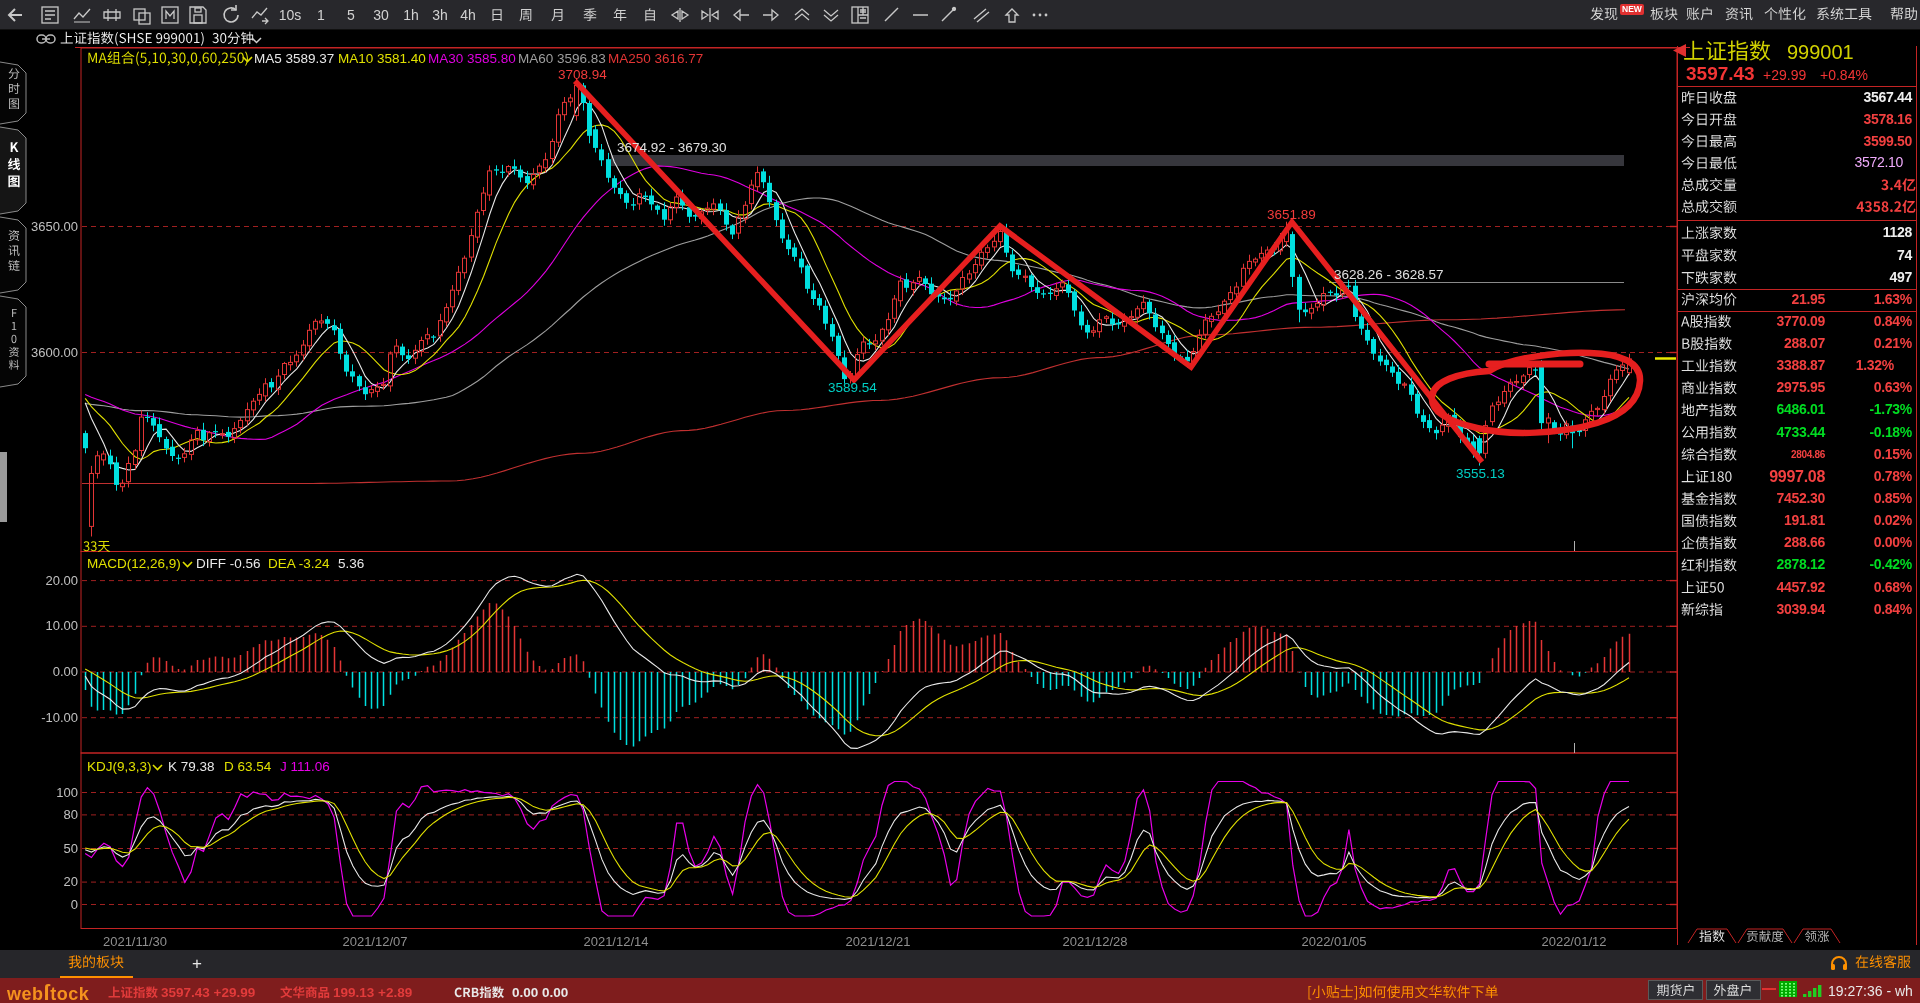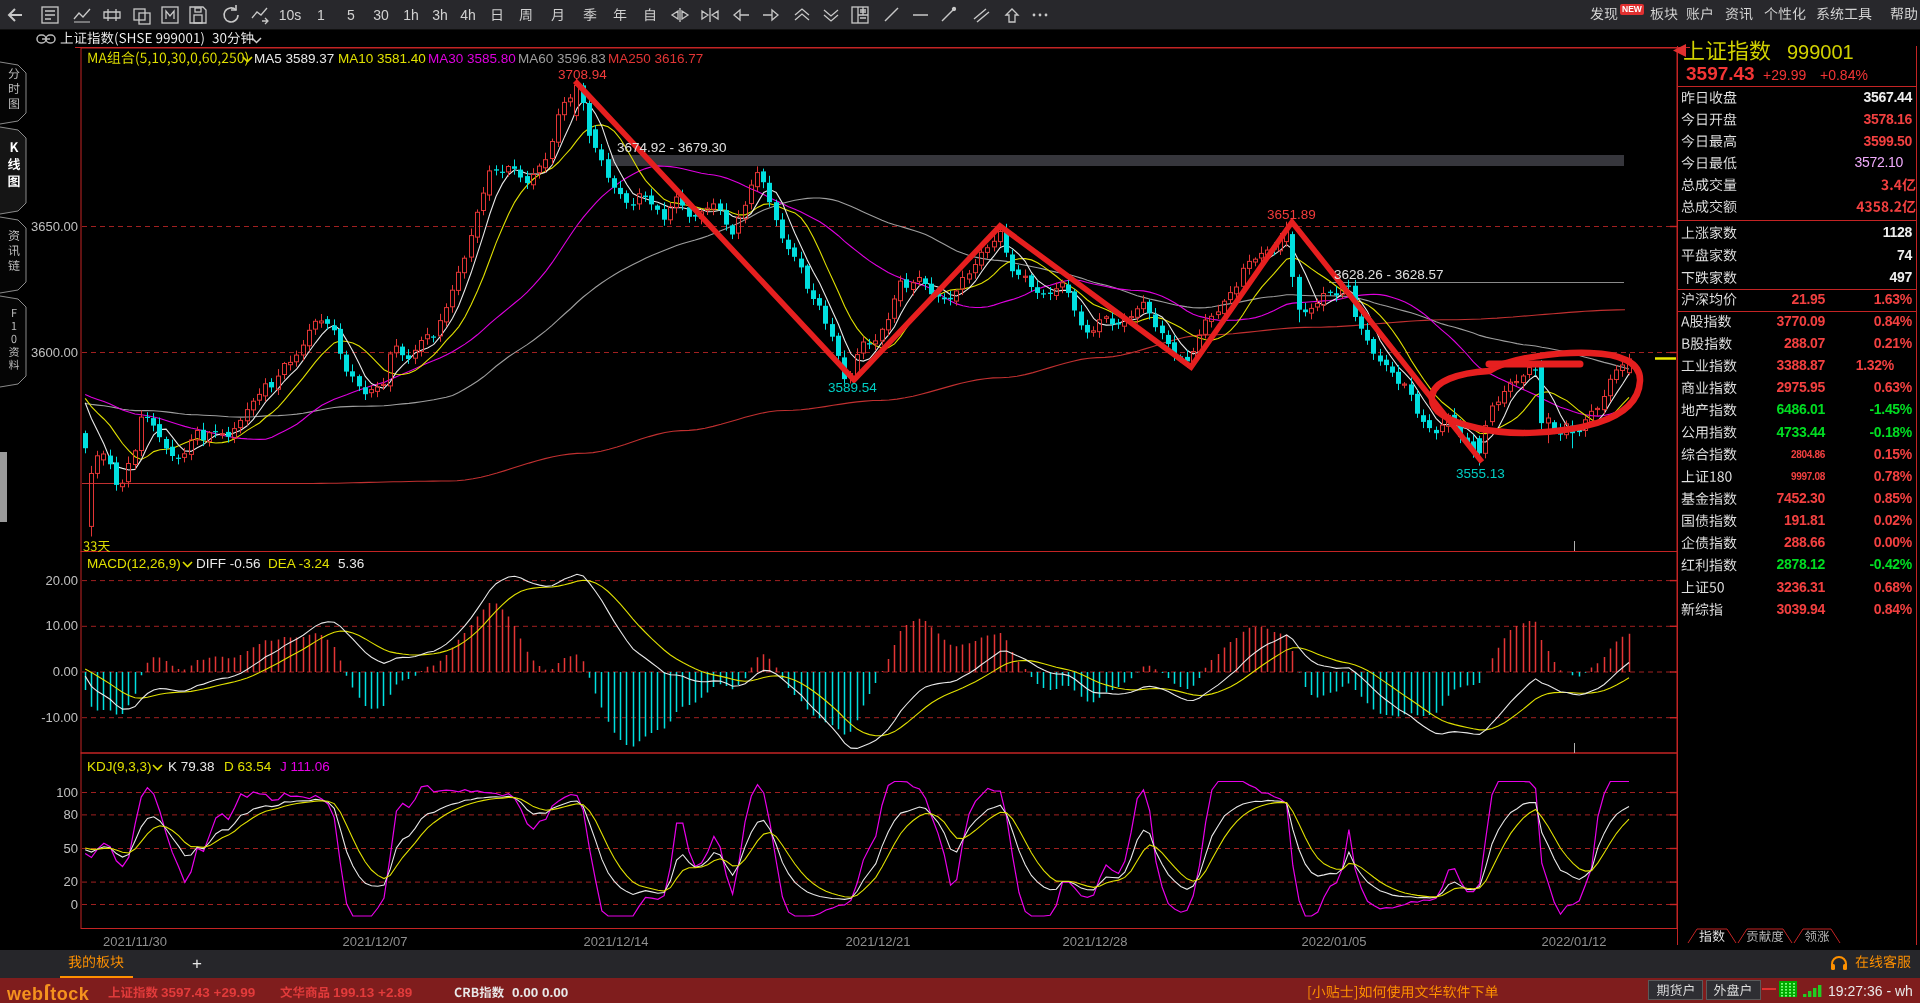--- a/index.html
+++ b/index.html
@@ -1135,52 +1135,52 @@
     <div style="position:absolute;left:5px;top:309.1px;width:230px;height:21.8px;line-height:21.8px;">
       <span style="position:absolute;right:88px;color:#f24040;font-size:14px;font-weight:bold;letter-spacing:-0.3px;">3388.87</span>
       <span style="position:absolute;right:19px;color:#f24040;font-size:14px;font-weight:bold;letter-spacing:-0.3px;">1.32%</span>
     </div>
     <div style="position:absolute;left:5px;top:331.2px;width:230px;height:21.8px;line-height:21.8px;">
       <span style="position:absolute;right:88px;color:#f24040;font-size:14px;font-weight:bold;letter-spacing:-0.3px;text-align:center;">2975.95</span>
       <span style="position:absolute;right:1px;color:#f24040;font-size:14px;font-weight:bold;letter-spacing:-0.3px;">0.63%</span>
     </div>
     <div style="position:absolute;left:5px;top:353.4px;width:230px;height:21.8px;line-height:21.8px;">
       <span style="position:absolute;right:88px;color:#00dd22;font-size:14px;font-weight:bold;letter-spacing:-0.3px;">6486.01</span>
-      <span style="position:absolute;right:1px;color:#00dd22;font-size:14px;font-weight:bold;letter-spacing:-0.3px;">-1.45%</span>
+      <span style="position:absolute;right:1px;color:#00dd22;font-size:14px;font-weight:bold;letter-spacing:-0.3px;">-1.73%</span>
     </div>
     <div style="position:absolute;left:5px;top:375.5px;width:230px;height:21.8px;line-height:21.8px;">
       <span style="position:absolute;right:88px;color:#00dd22;font-size:14px;font-weight:bold;letter-spacing:-0.3px;">4733.44</span>
       <span style="position:absolute;right:1px;color:#00dd22;font-size:14px;font-weight:bold;letter-spacing:-0.3px;">-0.18%</span>
     </div>
     <div style="position:absolute;left:5px;top:397.6px;width:230px;height:21.8px;line-height:21.8px;">
       <span style="position:absolute;right:88px;color:#f24040;font-size:10px;font-weight:bold;letter-spacing:-0.3px;">2804.86</span>
       <span style="position:absolute;right:1px;color:#f24040;font-size:14px;font-weight:bold;letter-spacing:-0.3px;">0.15%</span>
     </div>
     <div style="position:absolute;left:5px;top:419.8px;width:230px;height:21.8px;line-height:21.8px;">
-      <span style="position:absolute;right:88px;color:#f24040;font-size:10px;font-weight:bold;letter-spacing:-0.3px;">9997.08</span>
+      <span style="position:absolute;right:88px;color:#f24040;font-size:16px;font-weight:bold;letter-spacing:-0.3px;">9997.08</span>
       <span style="position:absolute;right:1px;color:#f24040;font-size:14px;font-weight:bold;letter-spacing:-0.3px;">0.78%</span>
     </div>
     <div style="position:absolute;left:5px;top:442.0px;width:230px;height:21.8px;line-height:21.8px;">
       <span style="position:absolute;right:88px;color:#f24040;font-size:14px;font-weight:bold;letter-spacing:-0.3px;">7452.30</span>
       <span style="position:absolute;right:1px;color:#f24040;font-size:14px;font-weight:bold;letter-spacing:-0.3px;">0.85%</span>
     </div>
     <div style="position:absolute;left:5px;top:464.1px;width:230px;height:21.8px;line-height:21.8px;">
       <span style="position:absolute;right:88px;color:#f24040;font-size:14px;font-weight:bold;letter-spacing:-0.3px;">191.81</span>
       <span style="position:absolute;right:1px;color:#f24040;font-size:14px;font-weight:bold;letter-spacing:-0.3px;">0.02%</span>
     </div>
     <div style="position:absolute;left:5px;top:486.2px;width:230px;height:21.8px;line-height:21.8px;">
       <span style="position:absolute;right:88px;color:#f24040;font-size:14px;font-weight:bold;letter-spacing:-0.3px;">288.66</span>
       <span style="position:absolute;right:1px;color:#f24040;font-size:14px;font-weight:bold;letter-spacing:-0.3px;">0.00%</span>
     </div>
     <div style="position:absolute;left:5px;top:508.4px;width:230px;height:21.8px;line-height:21.8px;">
       <span style="position:absolute;right:88px;color:#00dd22;font-size:14px;font-weight:bold;letter-spacing:-0.3px;">2878.12</span>
       <span style="position:absolute;right:1px;color:#00dd22;font-size:14px;font-weight:bold;letter-spacing:-0.3px;">-0.42%</span>
     </div>
     <div style="position:absolute;left:5px;top:530.6px;width:230px;height:21.8px;line-height:21.8px;">
-      <span style="position:absolute;right:88px;color:#f24040;font-size:14px;font-weight:bold;letter-spacing:-0.3px;">3236.31</span>
+      <span style="position:absolute;right:88px;color:#f24040;font-size:14px;font-weight:bold;letter-spacing:-0.3px;">4457.92</span>
       <span style="position:absolute;right:1px;color:#f24040;font-size:14px;font-weight:bold;letter-spacing:-0.3px;">0.68%</span>
     </div>
     <div style="position:absolute;left:5px;top:552.7px;width:230px;height:21.8px;line-height:21.8px;">
       <span style="position:absolute;right:88px;color:#f24040;font-size:14px;font-weight:bold;letter-spacing:-0.3px;">3039.94</span>
       <span style="position:absolute;right:1px;color:#f24040;font-size:14px;font-weight:bold;letter-spacing:-0.3px;">0.84%</span>
     </div>
   <div class="abs" style="left:0;top:174px;width:238px;border-top:1px solid #c42424;"></div>
   <div class="abs" style="left:0;top:242.5px;width:238px;border-top:1px solid #c42424;"></div>
   <div class="abs" style="left:0;top:264.5px;width:238px;border-top:1px solid #c42424;"></div>
 </div>

